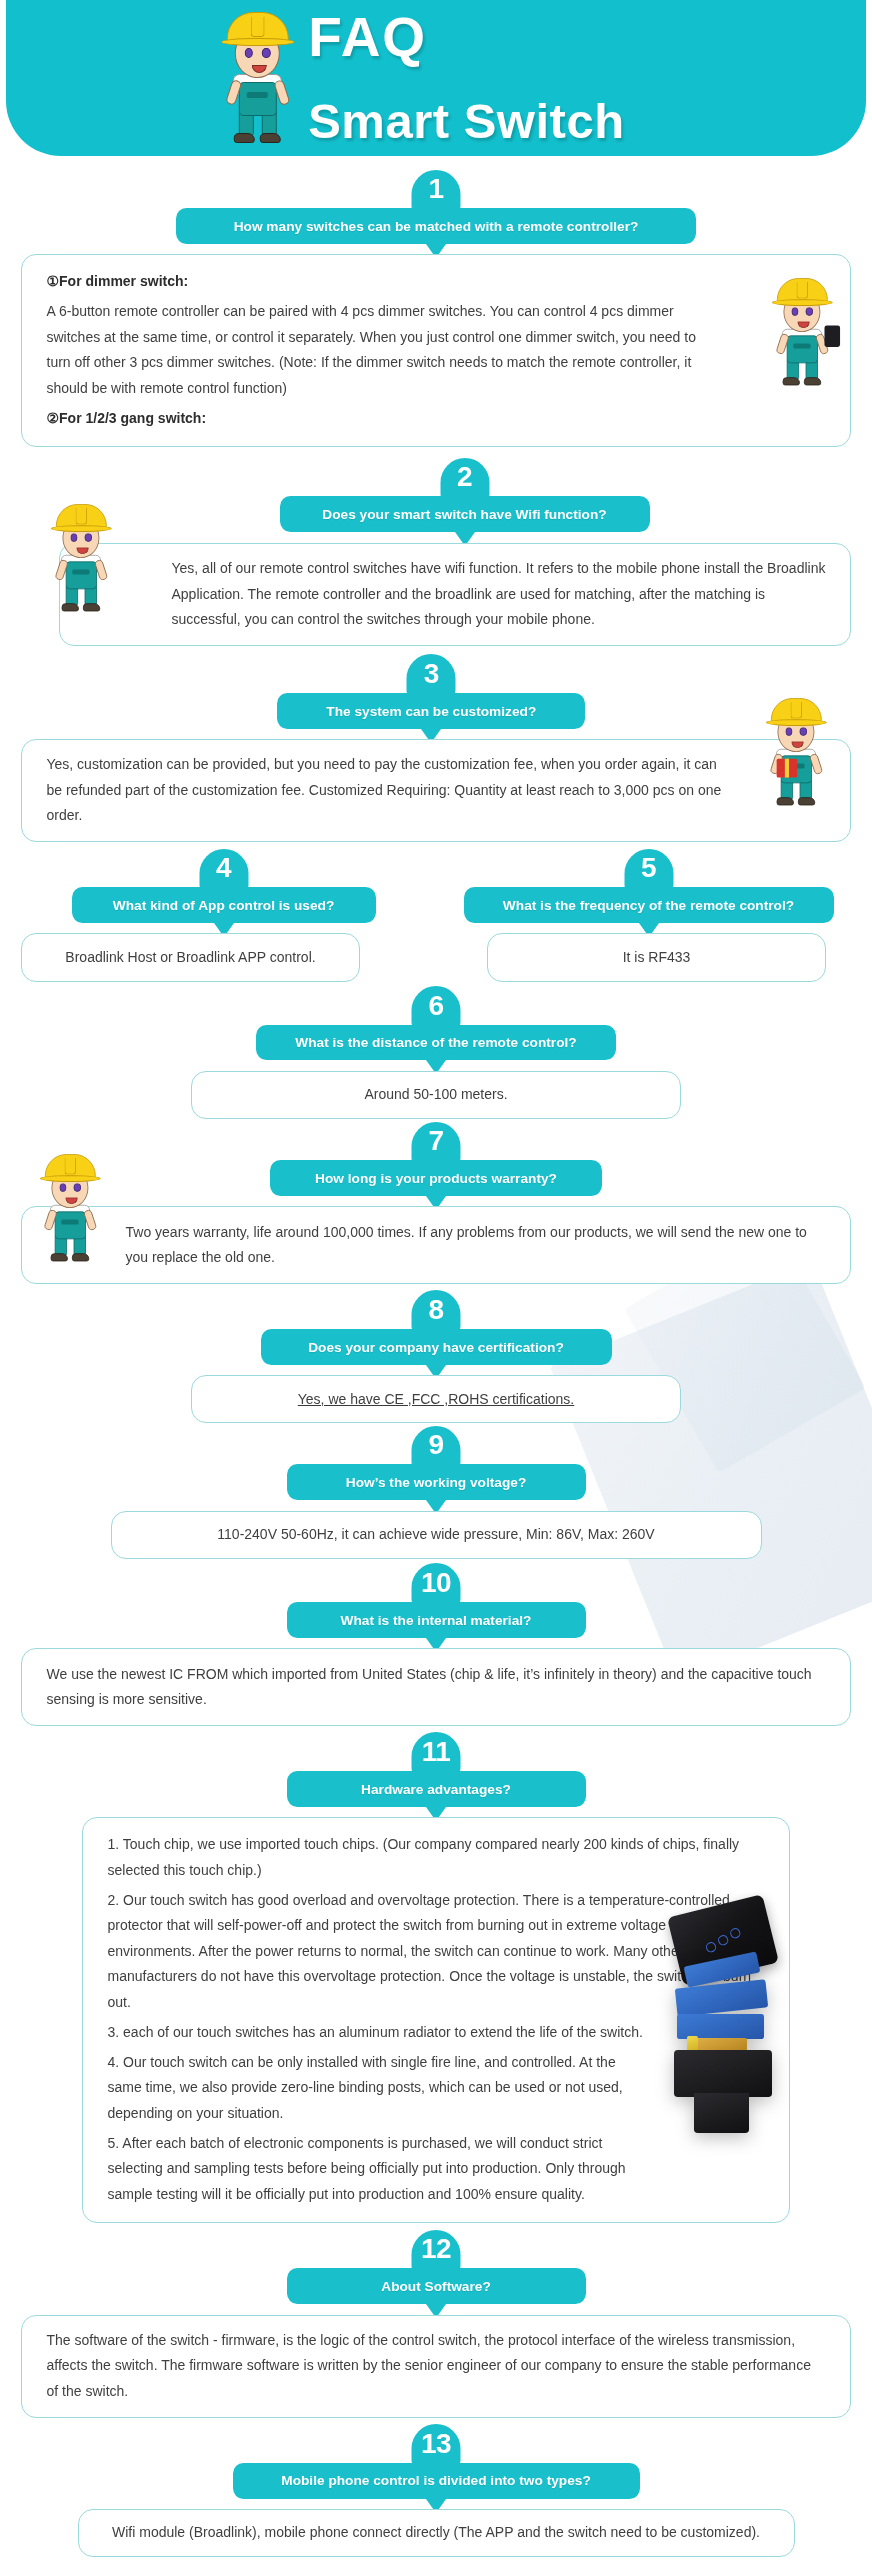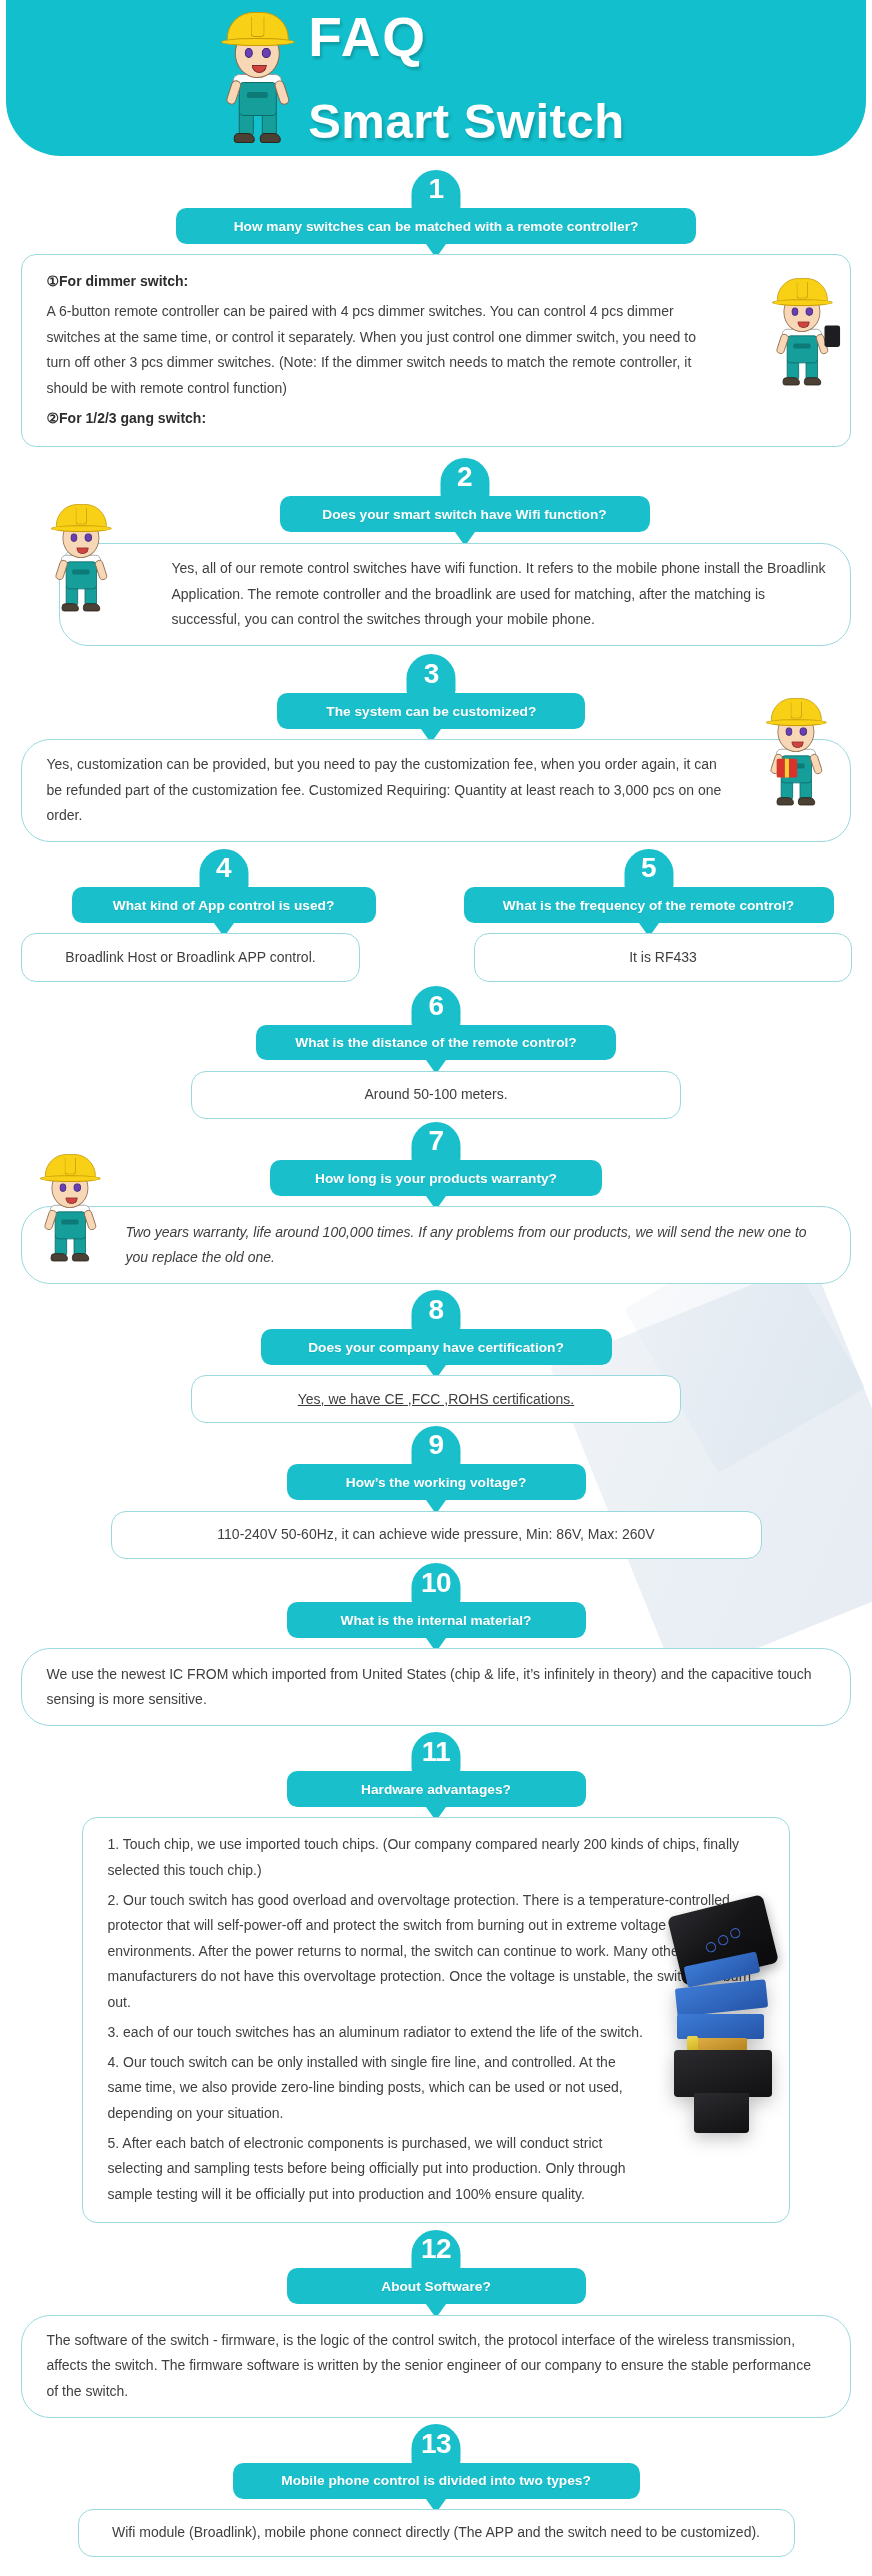--- a/index.html
+++ b/index.html
@@ -134,21 +134,21 @@
   .answer p{
     margin:0;
     font-size:14px;
     line-height:1.82;
     color:#3f3f3f;
     font-family:"Liberation Sans", sans-serif;
   }
   .answer p + p{margin-top:4.7px;}
   .answer.single p{text-align:center;}
   .answer.pad-lg{padding:14px 24.5px 15px;}
-  .answer.pad-md{padding:12.3px 24.5px;border-radius:29px;}
+  .answer.pad-md{padding:12.3px 24.5px;}
   .answer.pad-sm{padding:10.4px 19px;}
   .answer strong{font-weight:bold;color:#2d2d2d;}
 
   
   .row2{display:flex;justify-content:space-between;}
   .col{width:405px;}
 
   
   .wm{position:absolute;pointer-events:none;z-index:0;}
   .pcb{
@@ -324,21 +324,21 @@
     <div class="col">
       <div class="bubble-wrap">
         <div class="bubble" style="width:321px;">
           <div class="bubble-badge">
             <span class="bubble-num">5</span>
           </div>
           <div class="bubble-q">What is the frequency of the remote control?</div>
           <div class="bubble-tail"></div>
         </div>
       </div>
-      <div class="answer pad-sm single" style="width:378px;margin-left:28px;">
+      <div class="answer pad-sm single" style="width:339px;margin-left:41px;">
         <p>It is RF433</p>
       </div>
     </div>
   </div>
 
   <div class="faq-section" style="margin-top:43px;width:830px;">
     <div class="bubble-wrap">
       <div class="bubble" style="width:311px;">
         <div class="bubble-badge">
           <span class="bubble-num">6</span>
@@ -356,21 +356,21 @@
     <div class="bubble-wrap">
       <div class="bubble" style="width:283px;">
         <div class="bubble-badge">
           <span class="bubble-num">7</span>
         </div>
         <div class="bubble-q">How long is your products warranty?</div>
         <div class="bubble-tail"></div>
       </div>
     </div>
     <div class="answer pad-md" style="width:830px;">
-      <p style="padding-left:79px;font-style:italic;">Two years warranty, life around 100,000 times. If any problems from our products, we will send the new one to you replace the old one.</p>
+      <p style="padding-left:79px;">Two years warranty, life around 100,000 times. If any problems from our products, we will send the new one to you replace the old one.</p>
     </div>
     <div class="mascot small" style="position:absolute;left:19px;top:-5.7px;z-index:5;">
       <div class="m-shirt"></div>
       <div class="m-overall">
           <div class="m-badge"></div>
         </div>
       <div class="m-legs"></div>
       <div class="m-shoes"></div>
       <div class="m-arm l"></div>
       <div class="m-arm r"></div>

